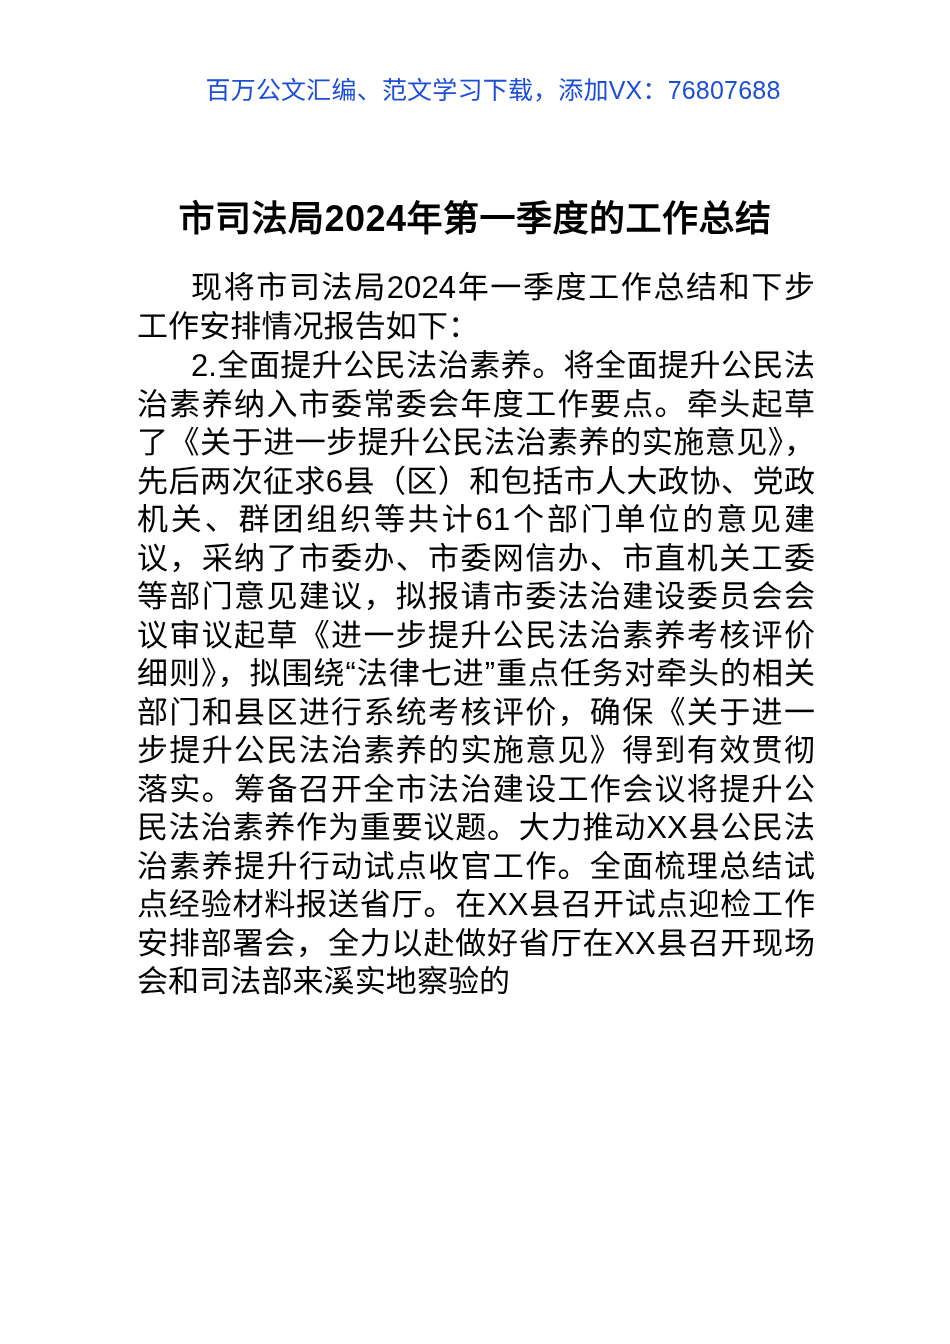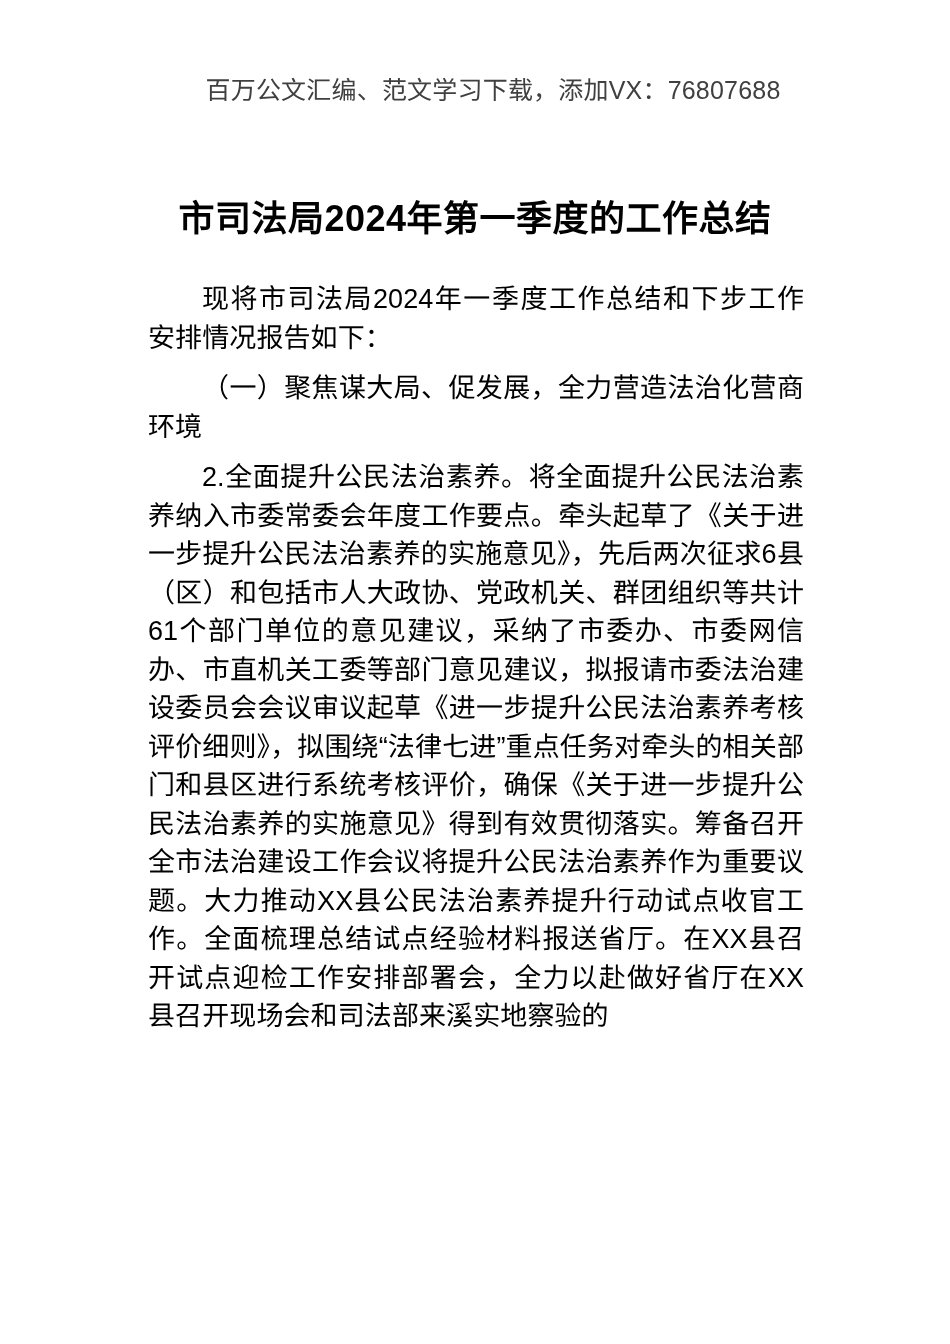--- a/index.html
+++ b/index.html
@@ -24,21 +24,21 @@
     position: absolute;
     left: 0;
     top: 78px;
     width: 950px;
     text-align: center;
     line-height: 1;
   }
 
   .promo-text {
     display: inline-block;
-    color: #404040;
+    color: #1d4ed8;
     font-size: 25px;
     font-weight: 400;
     letter-spacing: 0.2px;
     white-space: nowrap;
     font-family: "Liberation Sans", "DejaVu Sans", sans-serif;
     margin-left: 36px;
   }
 
   
   .doc-title {
@@ -57,22 +57,22 @@
 
   
   .body-block {
     position: absolute;
     left: 136px;
     top: 268px;
     width: 680px;
   }
 
   .para {
-    margin: 12px;
-    font-size: 27px;
+    margin: 1px;
+    font-size: 31px;
     line-height: 38.5px;
     color: #000000;
     text-align: justify;
     text-justify: inter-ideograph;
     text-indent: 54px;
     letter-spacing: 0.1px;
     word-break: break-all;
   }
 
   
@@ -85,17 +85,16 @@
 <div class="page">
 
   <div class="promo-bar">
     <span class="promo-text">百万公文汇编、范文学习下载，添加VX：76807688</span>
   </div>
 
   <h1 class="doc-title">市司法局2024年第一季度的工作总结</h1>
 
   <div class="body-block">
     <p class="para">现将市司法局2024年一季度工作总结和下步工作安排情况报告如下：</p>
-    <p class="para">（一）聚焦谋大局、促发展，全力营造法治化营商环境</p>
     <p class="para">2.全面提升公民法治素养。将全面提升公民法治素养纳入市委常委会年度工作要点。牵头起草了《关于进一步提升公民法治素养的实施意见》，先后两次征求6县（区）和包括市人大政协、党政机关、群团组织等共计61个部门单位的意见建议，采纳了市委办、市委网信办、市直机关工委等部门意见建议，拟报请市委法治建设委员会会议审议起草《进一步提升公民法治素养考核评价细则》，拟围绕“法律七进”重点任务对牵头的相关部门和县区进行系统考核评价，确保《关于进一步提升公民法治素养的实施意见》得到有效贯彻落实。筹备召开全市法治建设工作会议将提升公民法治素养作为重要议题。大力推动XX县公民法治素养提升行动试点收官工作。全面梳理总结试点经验材料报送省厅。在XX县召开试点迎检工作安排部署会，全力以赴做好省厅在XX县召开现场会和司法部来溪实地察验的</p>
   </div>
 
 </div>
 
 </body></html>

